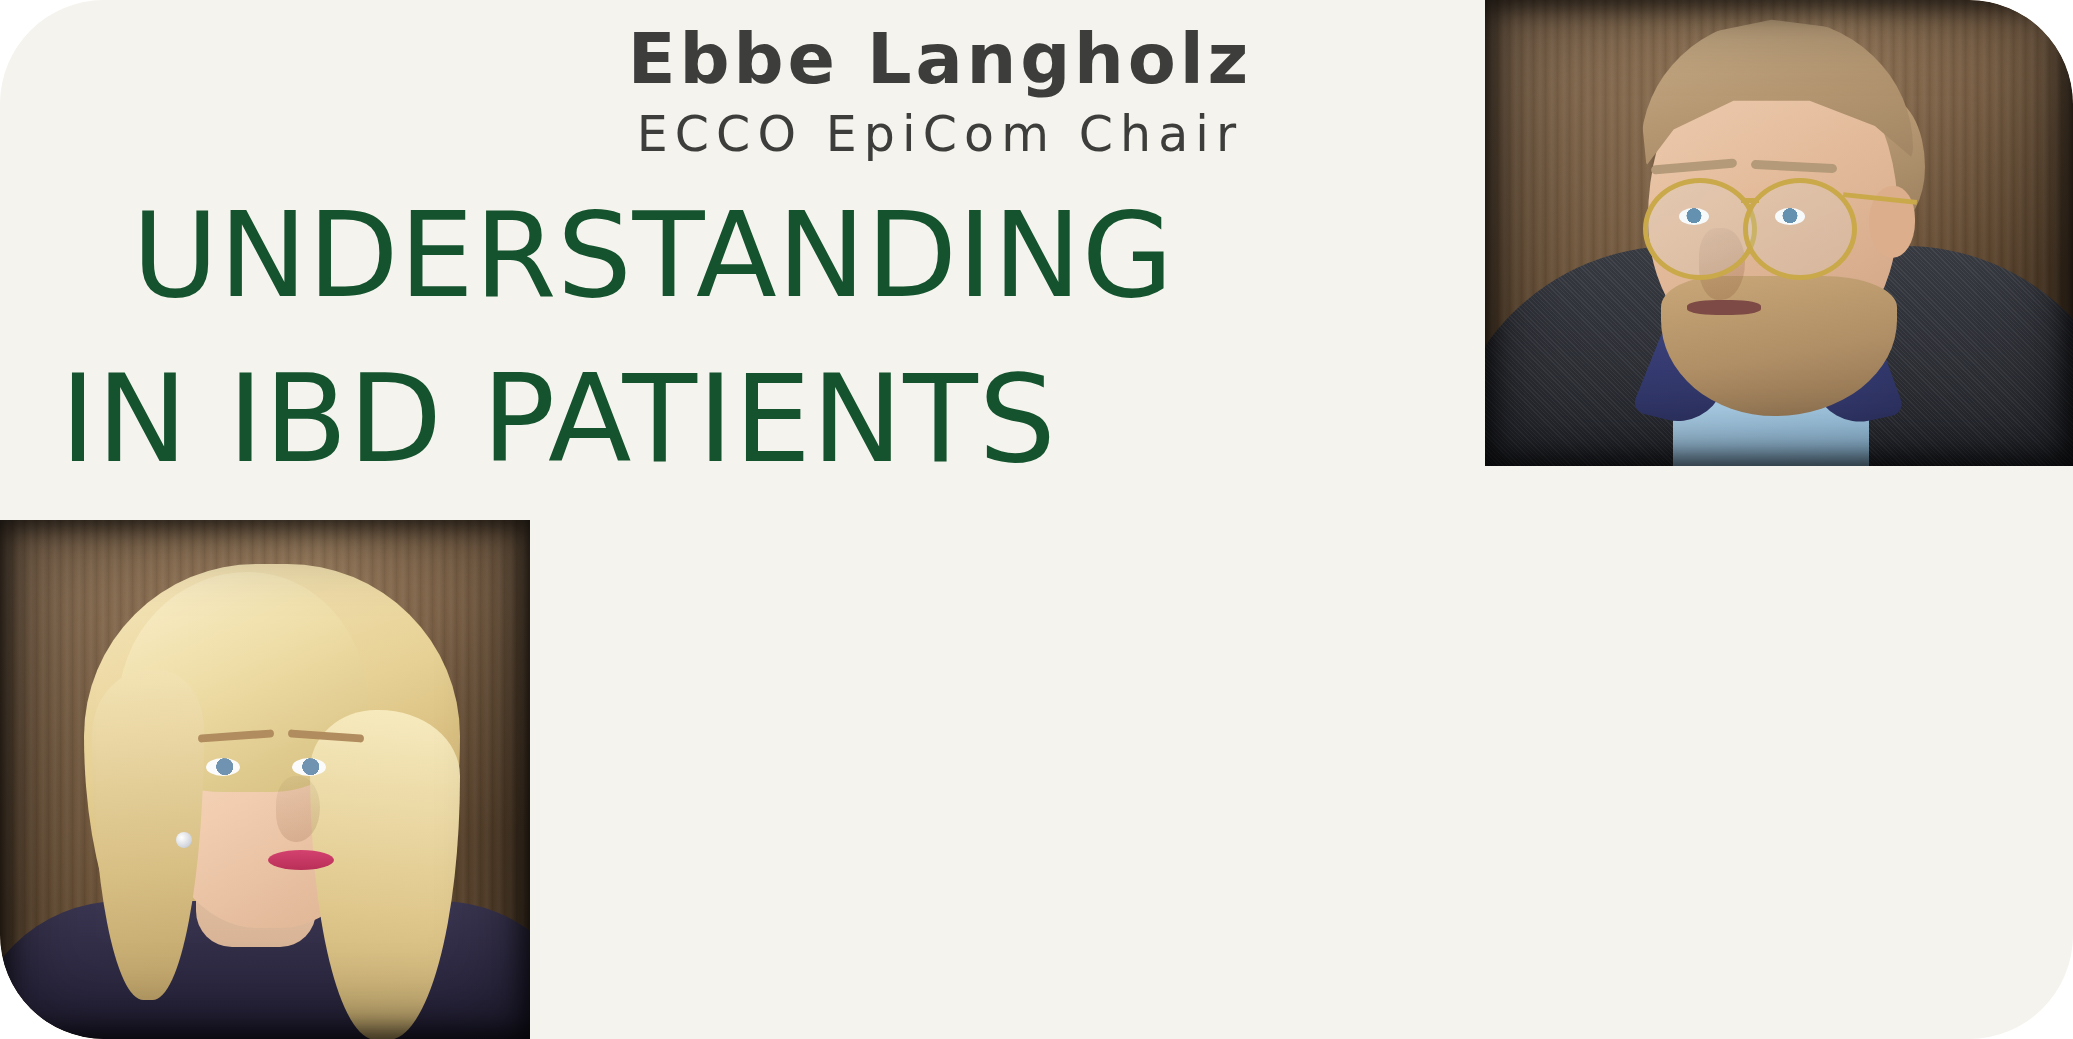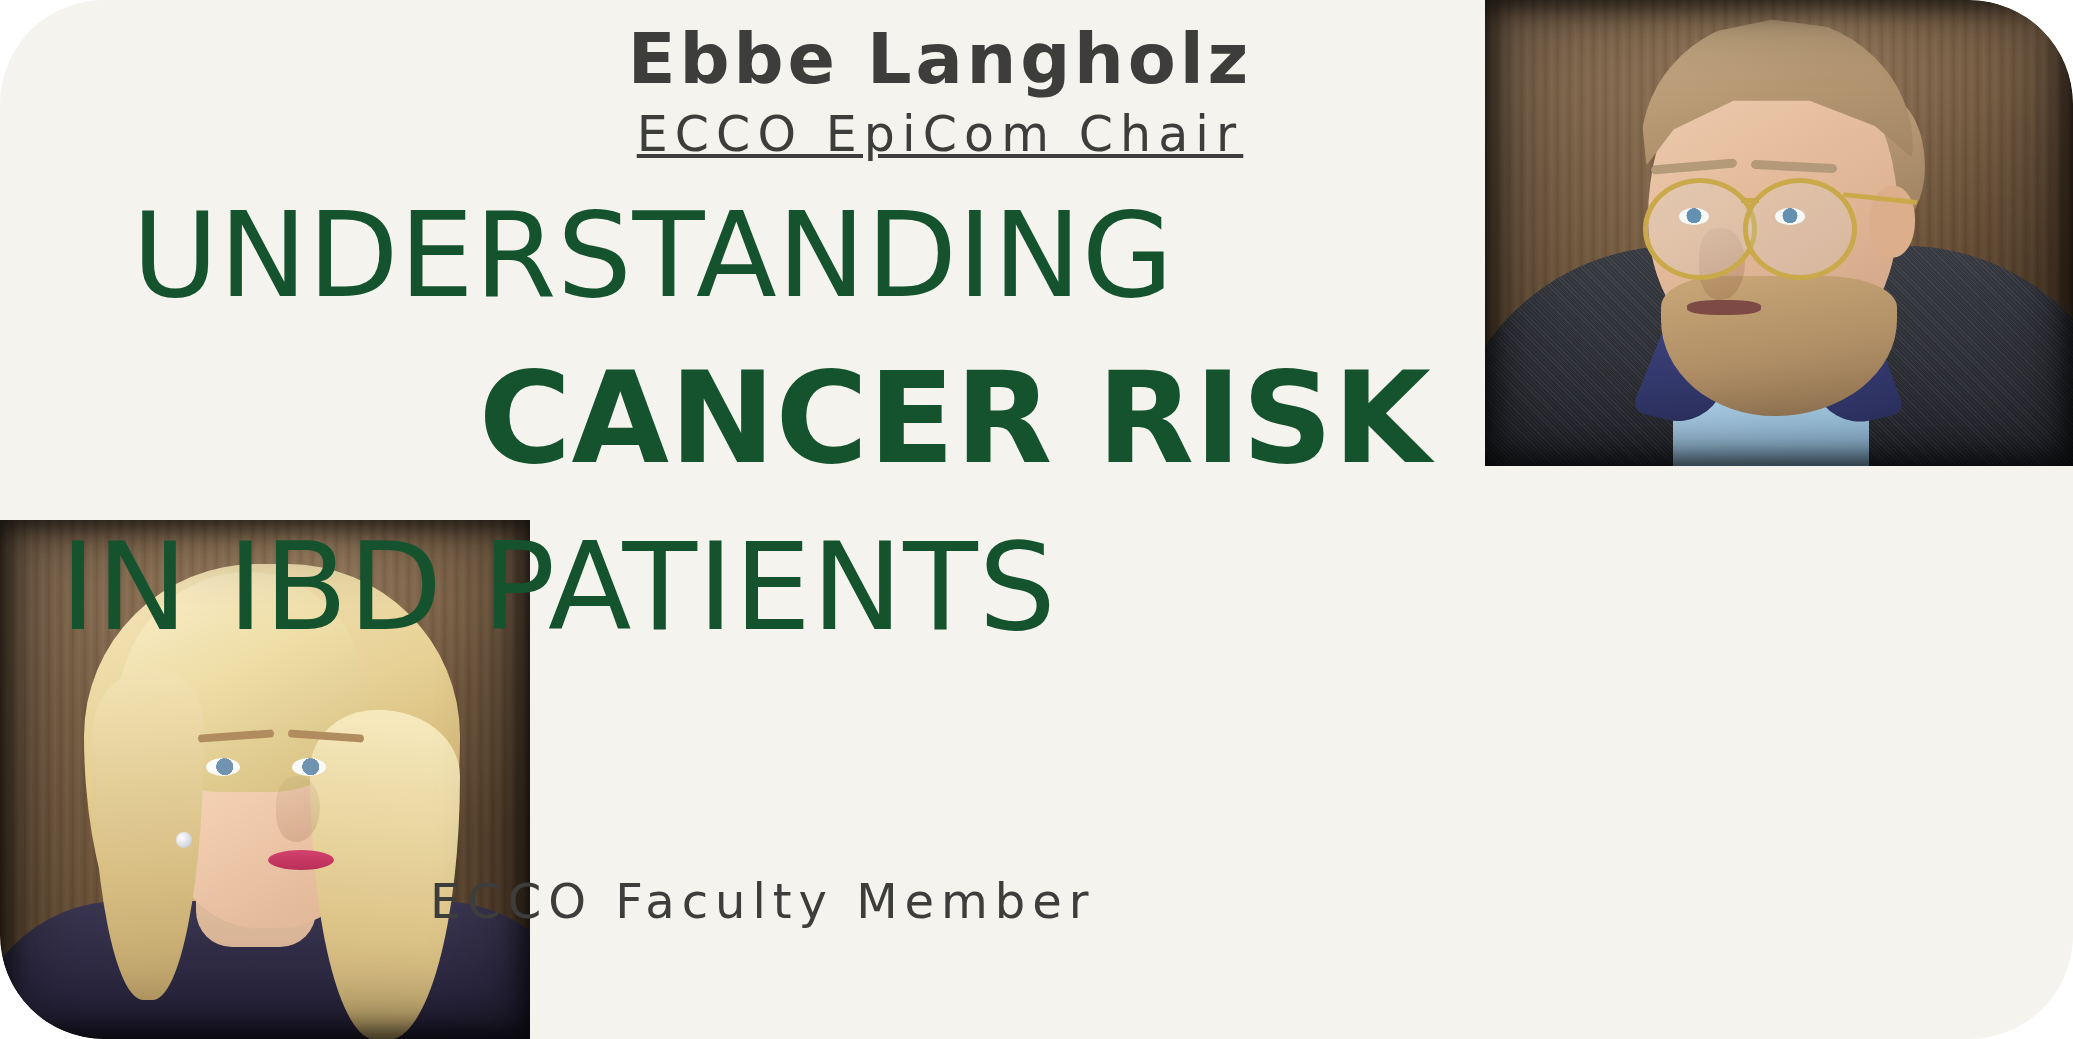--- a/index.html
+++ b/index.html
@@ -346,21 +346,21 @@
   .person-role {
     color: #3d3d3b;
     font-weight: 400;
     letter-spacing: 0.145em;
     line-height: 1.05;
     white-space: nowrap;
   }
 
   #ebbe-block { left: 430px; top: 24px; width: 1020px; }
   #ebbe-block .person-name { font-size: 70px; }
-  #ebbe-block .person-role { font-size: 49px; margin-top: 14px; text-decoration: underline; }
+  #ebbe-block .person-role { font-size: 49px; margin-top: 14px; }
 
   #tine-block { left: 300px; top: 860px; width: 940px; text-align: left; }
   #tine-block .person-name { font-size: 66px; padding-left: 130px; }
   #tine-block .person-role { font-size: 48px; margin-top: 16px; padding-left: 130px; }
 
   .headline {
     position: absolute;
     left: 60px;
     top: 196px;
     width: 1760px;
@@ -447,21 +447,19 @@
     <div class="vignette"></div>
   </div>
 
   <div class="person-block" id="ebbe-block">
     <div class="person-name">Ebbe Langholz</div>
     <div class="person-role">ECCO EpiCom Chair</div>
   </div>
 
   <div class="headline">
     <div class="hl-line hl-1">UNDERSTANDING</div>
-    <div class="hl-line hl-2">CANCER RISK</div>
     <div class="hl-line hl-3">IN IBD PATIENTS</div>
   </div>
 
   <div class="person-block" id="tine-block">
-    <div class="person-role">ECCO Faculty Member</div>
   </div>
 
 </div>
 
 </body></html>

